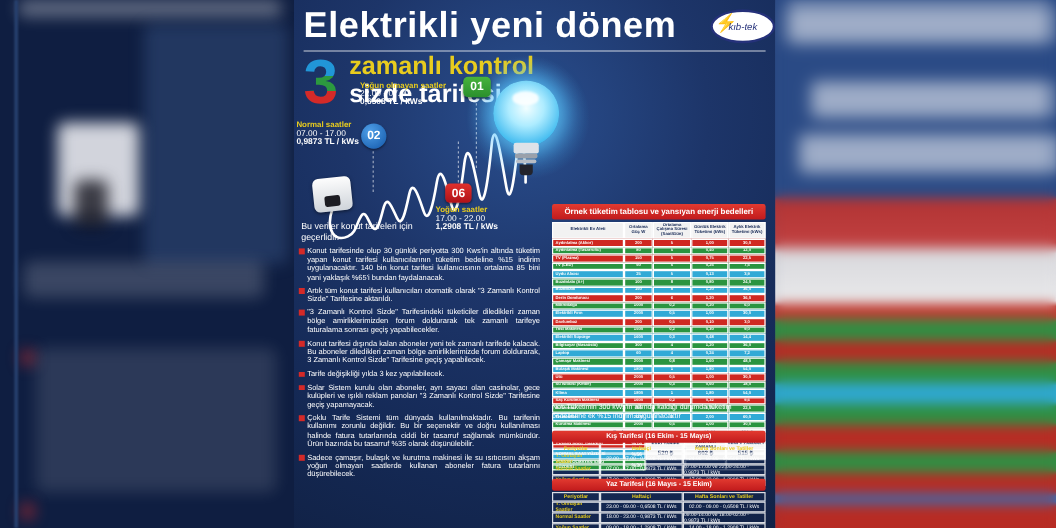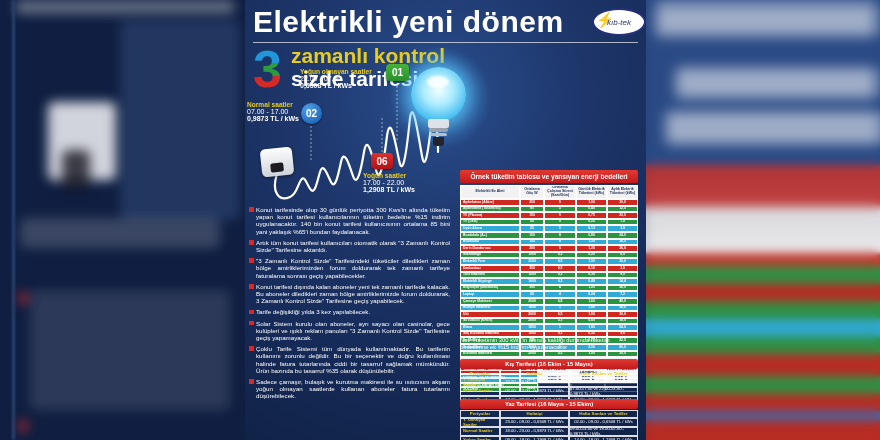--- a/index.html
+++ b/index.html
@@ -178,20 +178,21 @@
     </div>
     <div class="badge" id="badge-02">02</div>
 
     <div class="abs" id="period-3">
       <div class="p-label">Yoğun saatler</div>
       <div class="p-line">17.00 - 22.00</div>
       <div class="p-price">1,2908 TL / kWs</div>
     </div>
     <div class="badge" id="badge-03">06</div>
 
+    <div class="abs" id="validity-note">Bu veriler konut tarifeleri için geçerlidir.</div>
 
     <div class="abs" id="bullet-list">
         <p>Konut tarifesinde olup 30 günlük periyotta 300 Kws'in altında tüketim yapan konut tarifesi kullanıcılarının tüketim bedeline %15 indirim uygulanacaktır. 140 bin konut tarifesi kullanıcısının ortalama 85 bini yani yaklaşık %65'i bundan faydalanacak.</p>
         <p>Artık tüm konut tarifesi kullanıcıları otomatik olarak "3 Zamanlı Kontrol Sizde" Tarifesine aktarıldı.</p>
         <p>"3 Zamanlı Kontrol Sizde" Tarifesindeki tüketiciler diledikleri zaman bölge amirliklerimizden forum doldurarak tek zamanlı tarifeye faturalama sonrası geçiş yapabilecekler.</p>
         <p>Konut tarifesi dışında kalan aboneler yeni tek zamanlı tarifede kalacak. Bu aboneler diledikleri zaman bölge amirliklerimizde forum doldurarak, 3 Zamanlı Kontrol Sizde" Tarifesine geçiş yapabilecek.</p>
         <p>Tarife değişikliği yılda 3 kez yapılabilecek.</p>
         <p>Solar Sistem kurulu olan aboneler, ayrı sayacı olan casinolar, gece kulüpleri ve ışıklı reklam panoları "3 Zamanlı Kontrol Sizde" Tarifesine geçiş yapamayacak.</p>
         <p>Çoklu Tarife Sistemi tüm dünyada kullanılmaktadır. Bu tarifenin kullanımı zorunlu değildir. Bu bir seçenektir ve doğru kullanılması halinde fatura tutarlarında ciddi bir tasarruf sağlamak mümkündür. Ürün bazında bu tasarruf %35 olarak düşünülebilir.</p>
         <p>Sadece çamaşır, bulaşık ve kurutma makinesi ile su ısıtıcısını akşam yoğun olmayan saatlerde kullanan aboneler fatura tutarlarını düşürebilecek.</p>

